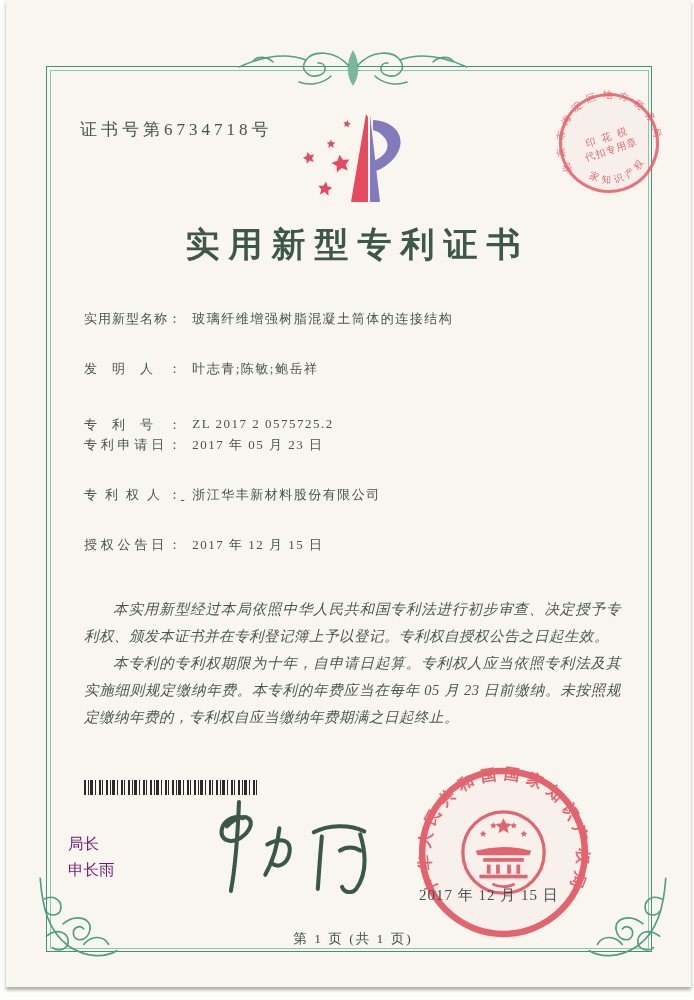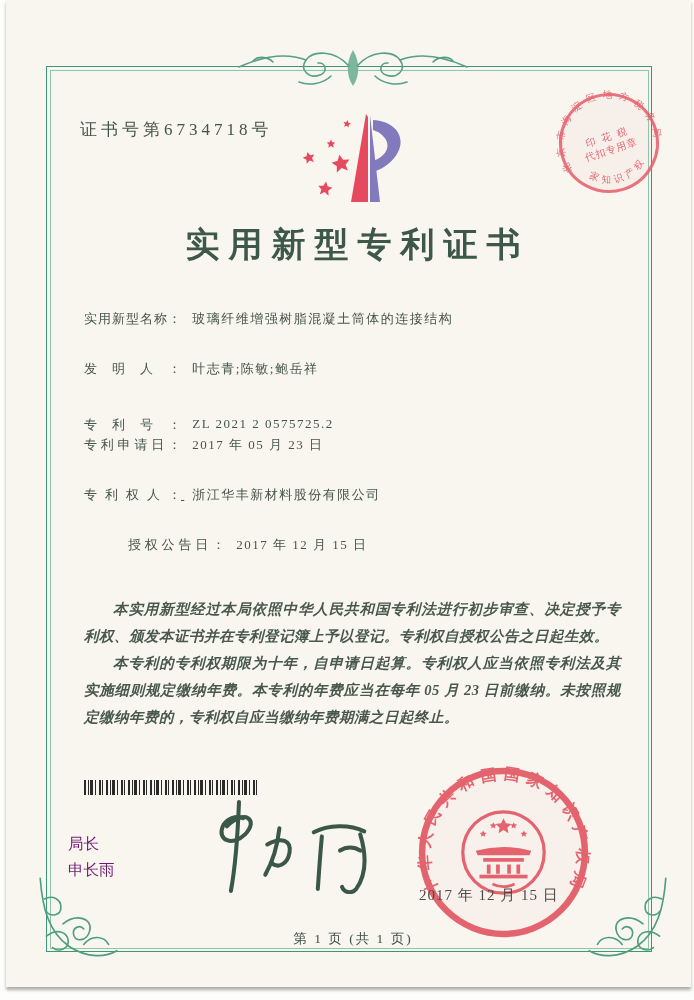--- a/index.html
+++ b/index.html
@@ -20,28 +20,28 @@
   .logo{position:absolute;left:283px;top:106px;width:112px;height:98px;}
   .title{position:absolute;left:0;top:222px;width:694px;text-align:center;
     font-size:34px;font-weight:600;color:#3d5849;letter-spacing:9px;text-indent:9px;}
   
   .fields{position:absolute;left:78px;top:310px;right:56px;}
   .field-row{height:20px;font-size:13px;color:#46564c;white-space:nowrap;}
   .field-row:nth-child(2){margin-top:30px;}
   .field-row:nth-child(3){margin-top:36px;}
   .field-row:nth-child(4){}
   .field-row:nth-child(5){margin-top:30px;text-decoration:underline;}
-  .field-row:nth-child(6){margin-top:30px;margin-left:44px;}
+  .field-row:nth-child(6){margin-top:30px;}
   .flabel{display:inline-block;width:97px;text-align:justify;text-align-last:justify;
     letter-spacing:0;vertical-align:top;}
   .fvalue{display:inline-block;margin-left:8px;letter-spacing:1.5px;}
   
   .legal{position:absolute;left:78px;top:596px;right:70px;color:#49584e;}
   .legal p{margin:0;font-size:14.5px;line-height:27px;text-indent:2em;text-align:justify;
-    font-style:italic;letter-spacing:.5px;font-weight:bold;}
+    font-style:italic;letter-spacing:.5px;}
   
   .barcode{position:absolute;left:78px;top:780px;width:174px;height:15px;background:
     repeating-linear-gradient(90deg,#2a2a2a 0 2px,transparent 2px 4px,#2a2a2a 4px 5px,
     transparent 5px 6px,#2a2a2a 6px 9px,transparent 9px 11px,#2a2a2a 11px 12px,
     transparent 12px 15px,#2a2a2a 15px 17px,transparent 17px 18px,#2a2a2a 18px 19px,
     transparent 19px 22px);}
   .signatory{position:absolute;left:62px;top:831px;font-size:15.5px;color:#701a75;line-height:26px;}
   .signature{position:absolute;left:185px;top:798px;width:195px;height:96px;}
   
   .seal{position:absolute;left:405px;top:760px;width:185px;height:185px;opacity:.92;}
@@ -125,21 +125,21 @@
     <div class="field-row">
       <span class="flabel">实用新型名称：</span>
       <span class="fvalue">玻璃纤维增强树脂混凝土筒体的连接结构</span>
     </div>
     <div class="field-row">
       <span class="flabel">发明人：</span>
       <span class="fvalue">叶志青;陈敏;鲍岳祥</span>
     </div>
     <div class="field-row">
       <span class="flabel">专利号：</span>
-      <span class="fvalue">ZL 2021 2 0575725.2</span>
+      <span class="fvalue">ZL 2017 2 0575725.2</span>
     </div>
     <div class="field-row">
       <span class="flabel">专利申请日：</span>
       <span class="fvalue">2017 年 05 月 23 日</span>
     </div>
     <div class="field-row">
       <span class="flabel">专利权人：</span>
       <span class="fvalue">浙江华丰新材料股份有限公司</span>
     </div>
     <div class="field-row">

